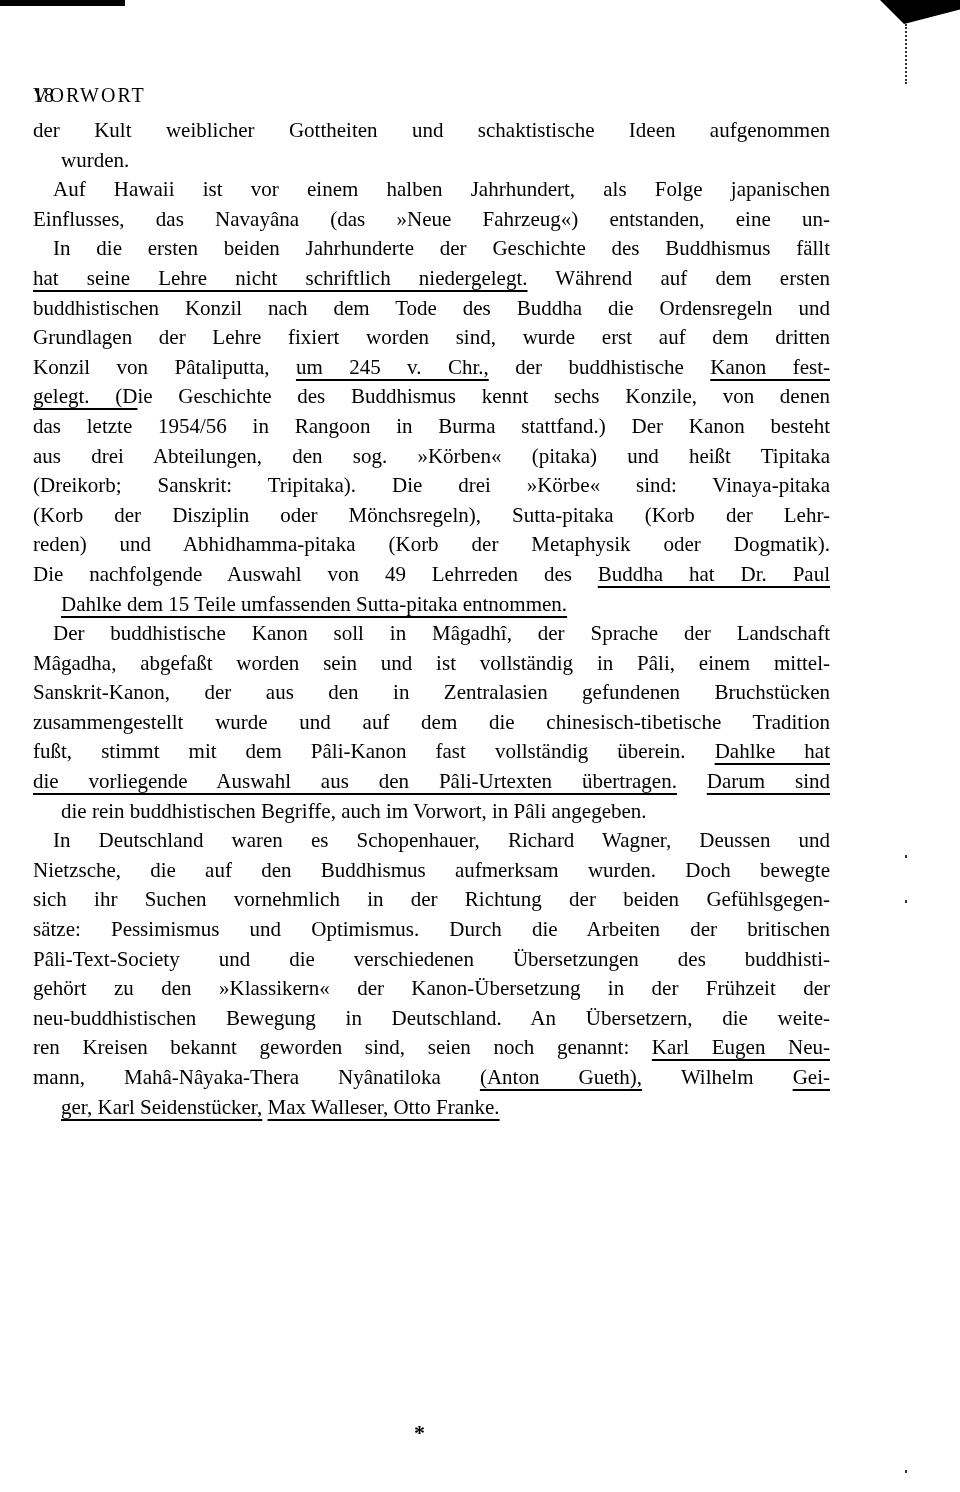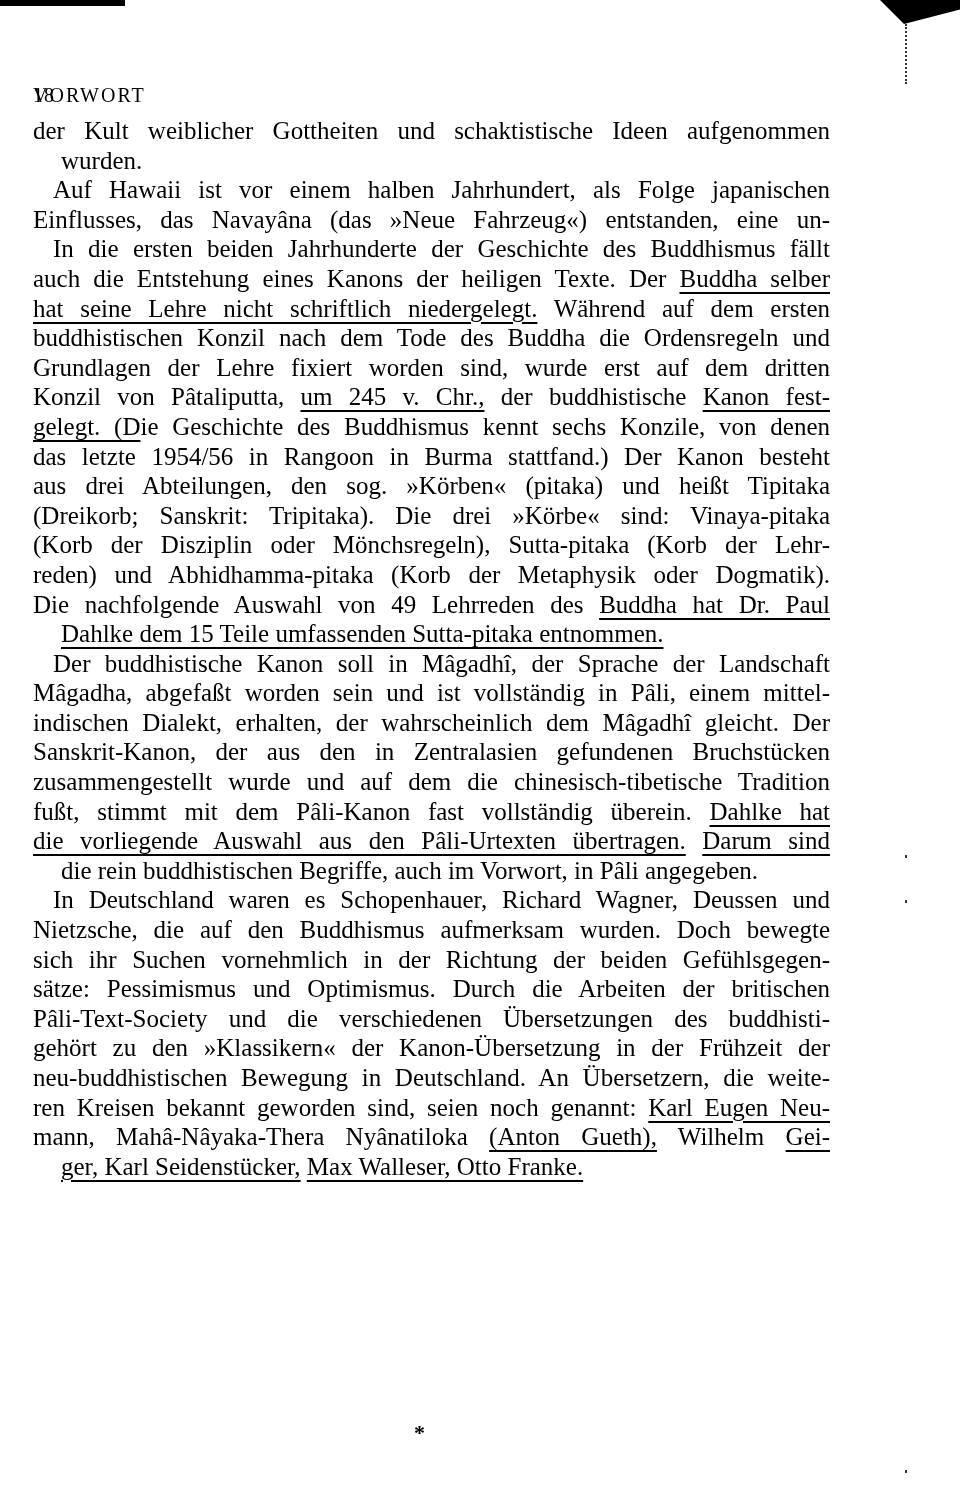--- a/index.html
+++ b/index.html
@@ -22,21 +22,21 @@
       border-left: 2px dotted #333;
     }
     .running-head {
       position: absolute; top: 84px; left: 33px; width: 797px; height: 26px;
       font-size: 20px; letter-spacing: 1px;
     }
     .page-number { position: absolute; left: 0; top: 0; font-family: Liberation Serif, serif; }
     .section-title { position: absolute; left: 0; right: 0; top: 0; letter-spacing: 2px; }
     .body-text {
       position: absolute; top: 116px; left: 33px; width: 797px;
-      font-size: 25px; line-height: 29.6px;
+      font-size: 21px; line-height: 29.6px;
       text-align: justify; hyphens: none;
     }
     .line { display: block; height: 29.6px; white-space: nowrap; text-align: justify; text-align-last: justify; }
     .line.last { text-align-last: left; margin-left: 28px; }
     .line.indent { padding-left: 20px; }
     .ul { text-decoration: underline; text-decoration-thickness: 2px; text-underline-offset: 5px; }
     .asterisk {
       position: absolute; left: 414px; top: 1420px; font-size: 22px; font-weight: bold;
     }
     .edge-dot { position: absolute; width: 2px; height: 3px; background: #333; }
@@ -52,36 +52,34 @@
   <span class="page-number">18</span>
   <span class="section-title">VORWORT</span>
 </div>
 
 <div class="body-text">
   <span class="line">der Kult weiblicher Gottheiten und schaktistische Ideen aufgenommen</span>
   <span class="line last">wurden.</span>
   <span class="line indent">Auf Hawaii ist vor einem halben Jahrhundert, als Folge japanischen</span>
   <span class="line">Einflusses, das Navayâna (das »Neue Fahrzeug«) entstanden, eine un-</span>
   <span class="line indent">In die ersten beiden Jahrhunderte der Geschichte des Buddhismus fällt</span>
-  <span class="line"><span>auch die Entstehung eines Kanons der heiligen Texte. Der </span><span class="ul">Buddha selber</span></span>
   <span class="line"><span class="ul">hat seine Lehre nicht schriftlich niedergelegt.</span><span> Während auf dem ersten</span></span>
   <span class="line">buddhistischen Konzil nach dem Tode des Buddha die Ordensregeln und</span>
   <span class="line">Grundlagen der Lehre fixiert worden sind, wurde erst auf dem dritten</span>
   <span class="line"><span>Konzil von Pâtaliputta, </span><span class="ul">um 245 v. Chr.,</span><span> der buddhistische </span><span class="ul">Kanon fest-</span></span>
   <span class="line"><span class="ul">gelegt. (D</span><span>ie Geschichte des Buddhismus kennt sechs Konzile, von denen</span></span>
   <span class="line">das letzte 1954/56 in Rangoon in Burma stattfand.) Der Kanon besteht</span>
   <span class="line">aus drei Abteilungen, den sog. »Körben« (pitaka) und heißt Tipitaka</span>
   <span class="line">(Dreikorb; Sanskrit: Tripitaka). Die drei »Körbe« sind: Vinaya-pitaka</span>
   <span class="line">(Korb der Disziplin oder Mönchsregeln), Sutta-pitaka (Korb der Lehr-</span>
   <span class="line">reden) und Abhidhamma-pitaka (Korb der Metaphysik oder Dogmatik).</span>
   <span class="line"><span>Die nachfolgende Auswahl von 49 Lehrreden des </span><span class="ul">Buddha hat Dr. Paul</span></span>
   <span class="line last"><span class="ul">Dahlke dem 15 Teile umfassenden Sutta-pitaka entnommen.</span></span>
   <span class="line indent">Der buddhistische Kanon soll in Mâgadhî, der Sprache der Landschaft</span>
   <span class="line">Mâgadha, abgefaßt worden sein und ist vollständig in Pâli, einem mittel-</span>
-  <span class="line">indischen Dialekt, erhalten, der wahrscheinlich dem Mâgadhî gleicht. Der</span>
   <span class="line">Sanskrit-Kanon, der aus den in Zentralasien gefundenen Bruchstücken</span>
   <span class="line">zusammengestellt wurde und auf dem die chinesisch-tibetische Tradition</span>
   <span class="line"><span>fußt, stimmt mit dem Pâli-Kanon fast vollständig überein. </span><span class="ul">Dahlke hat</span></span>
   <span class="line"><span class="ul">die vorliegende Auswahl aus den Pâli-Urtexten übertragen.</span><span> </span><span class="ul">Darum sind</span></span>
   <span class="line last">die rein buddhistischen Begriffe, auch im Vorwort, in Pâli angegeben.</span>
   <span class="line indent">In Deutschland waren es Schopenhauer, Richard Wagner, Deussen und</span>
   <span class="line">Nietzsche, die auf den Buddhismus aufmerksam wurden. Doch bewegte</span>
   <span class="line">sich ihr Suchen vornehmlich in der Richtung der beiden Gefühlsgegen-</span>
   <span class="line">sätze: Pessimismus und Optimismus. Durch die Arbeiten der britischen</span>
   <span class="line">Pâli-Text-Society und die verschiedenen Übersetzungen des buddhisti-</span>

